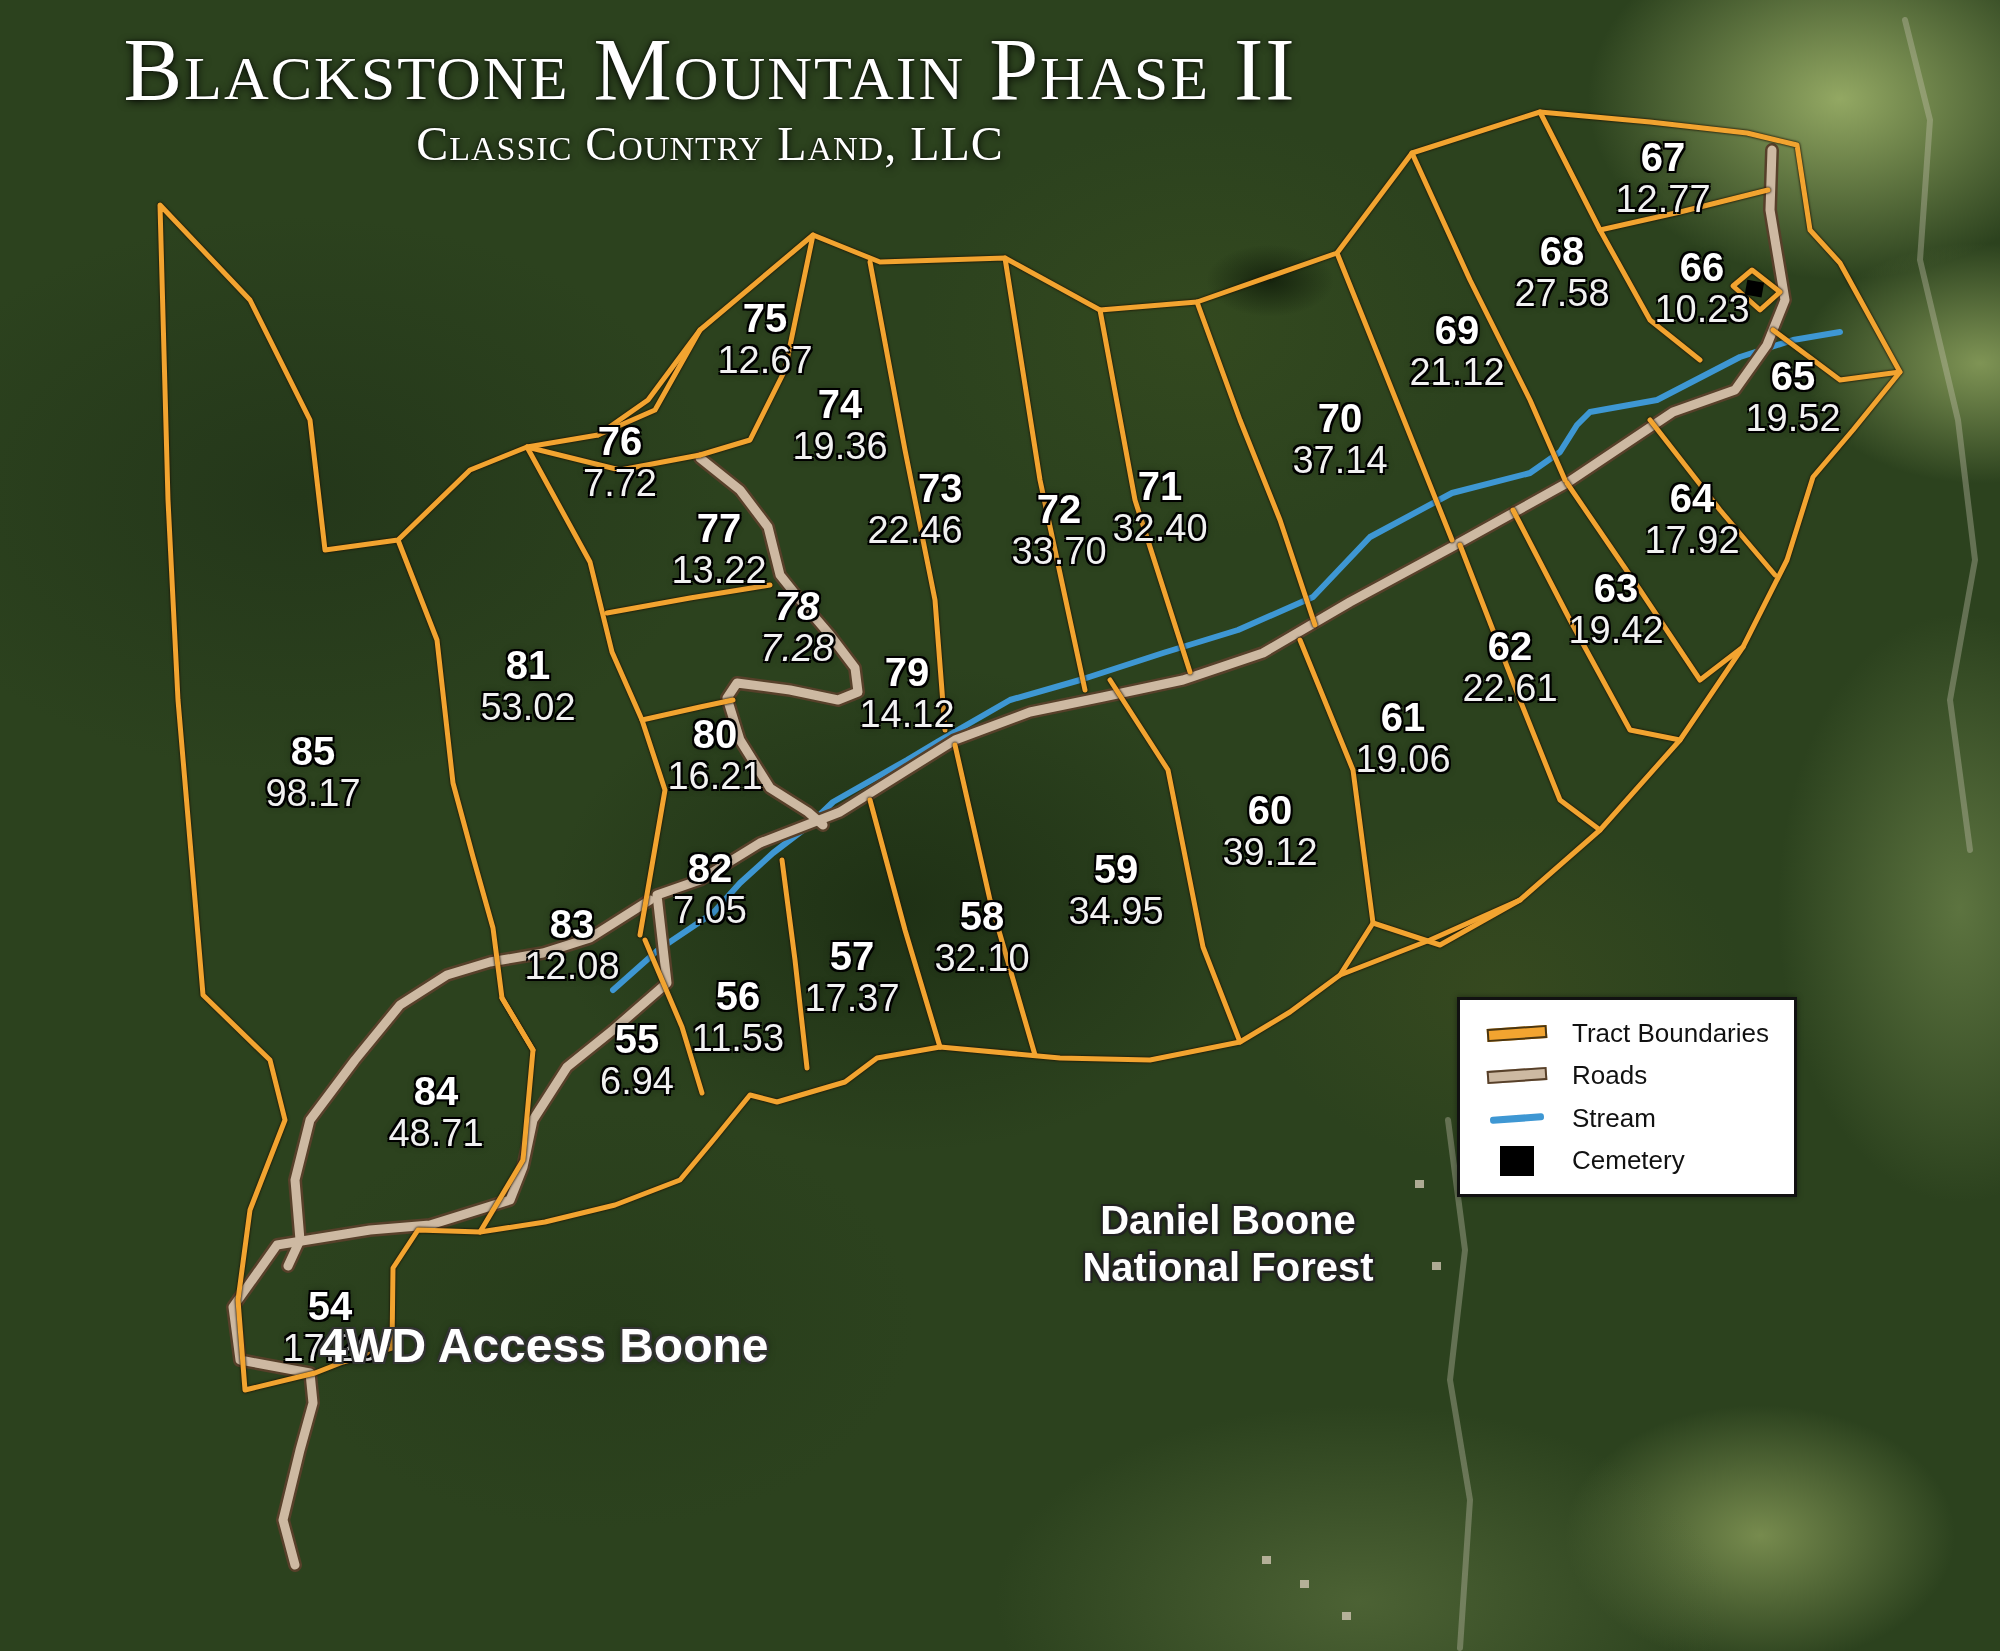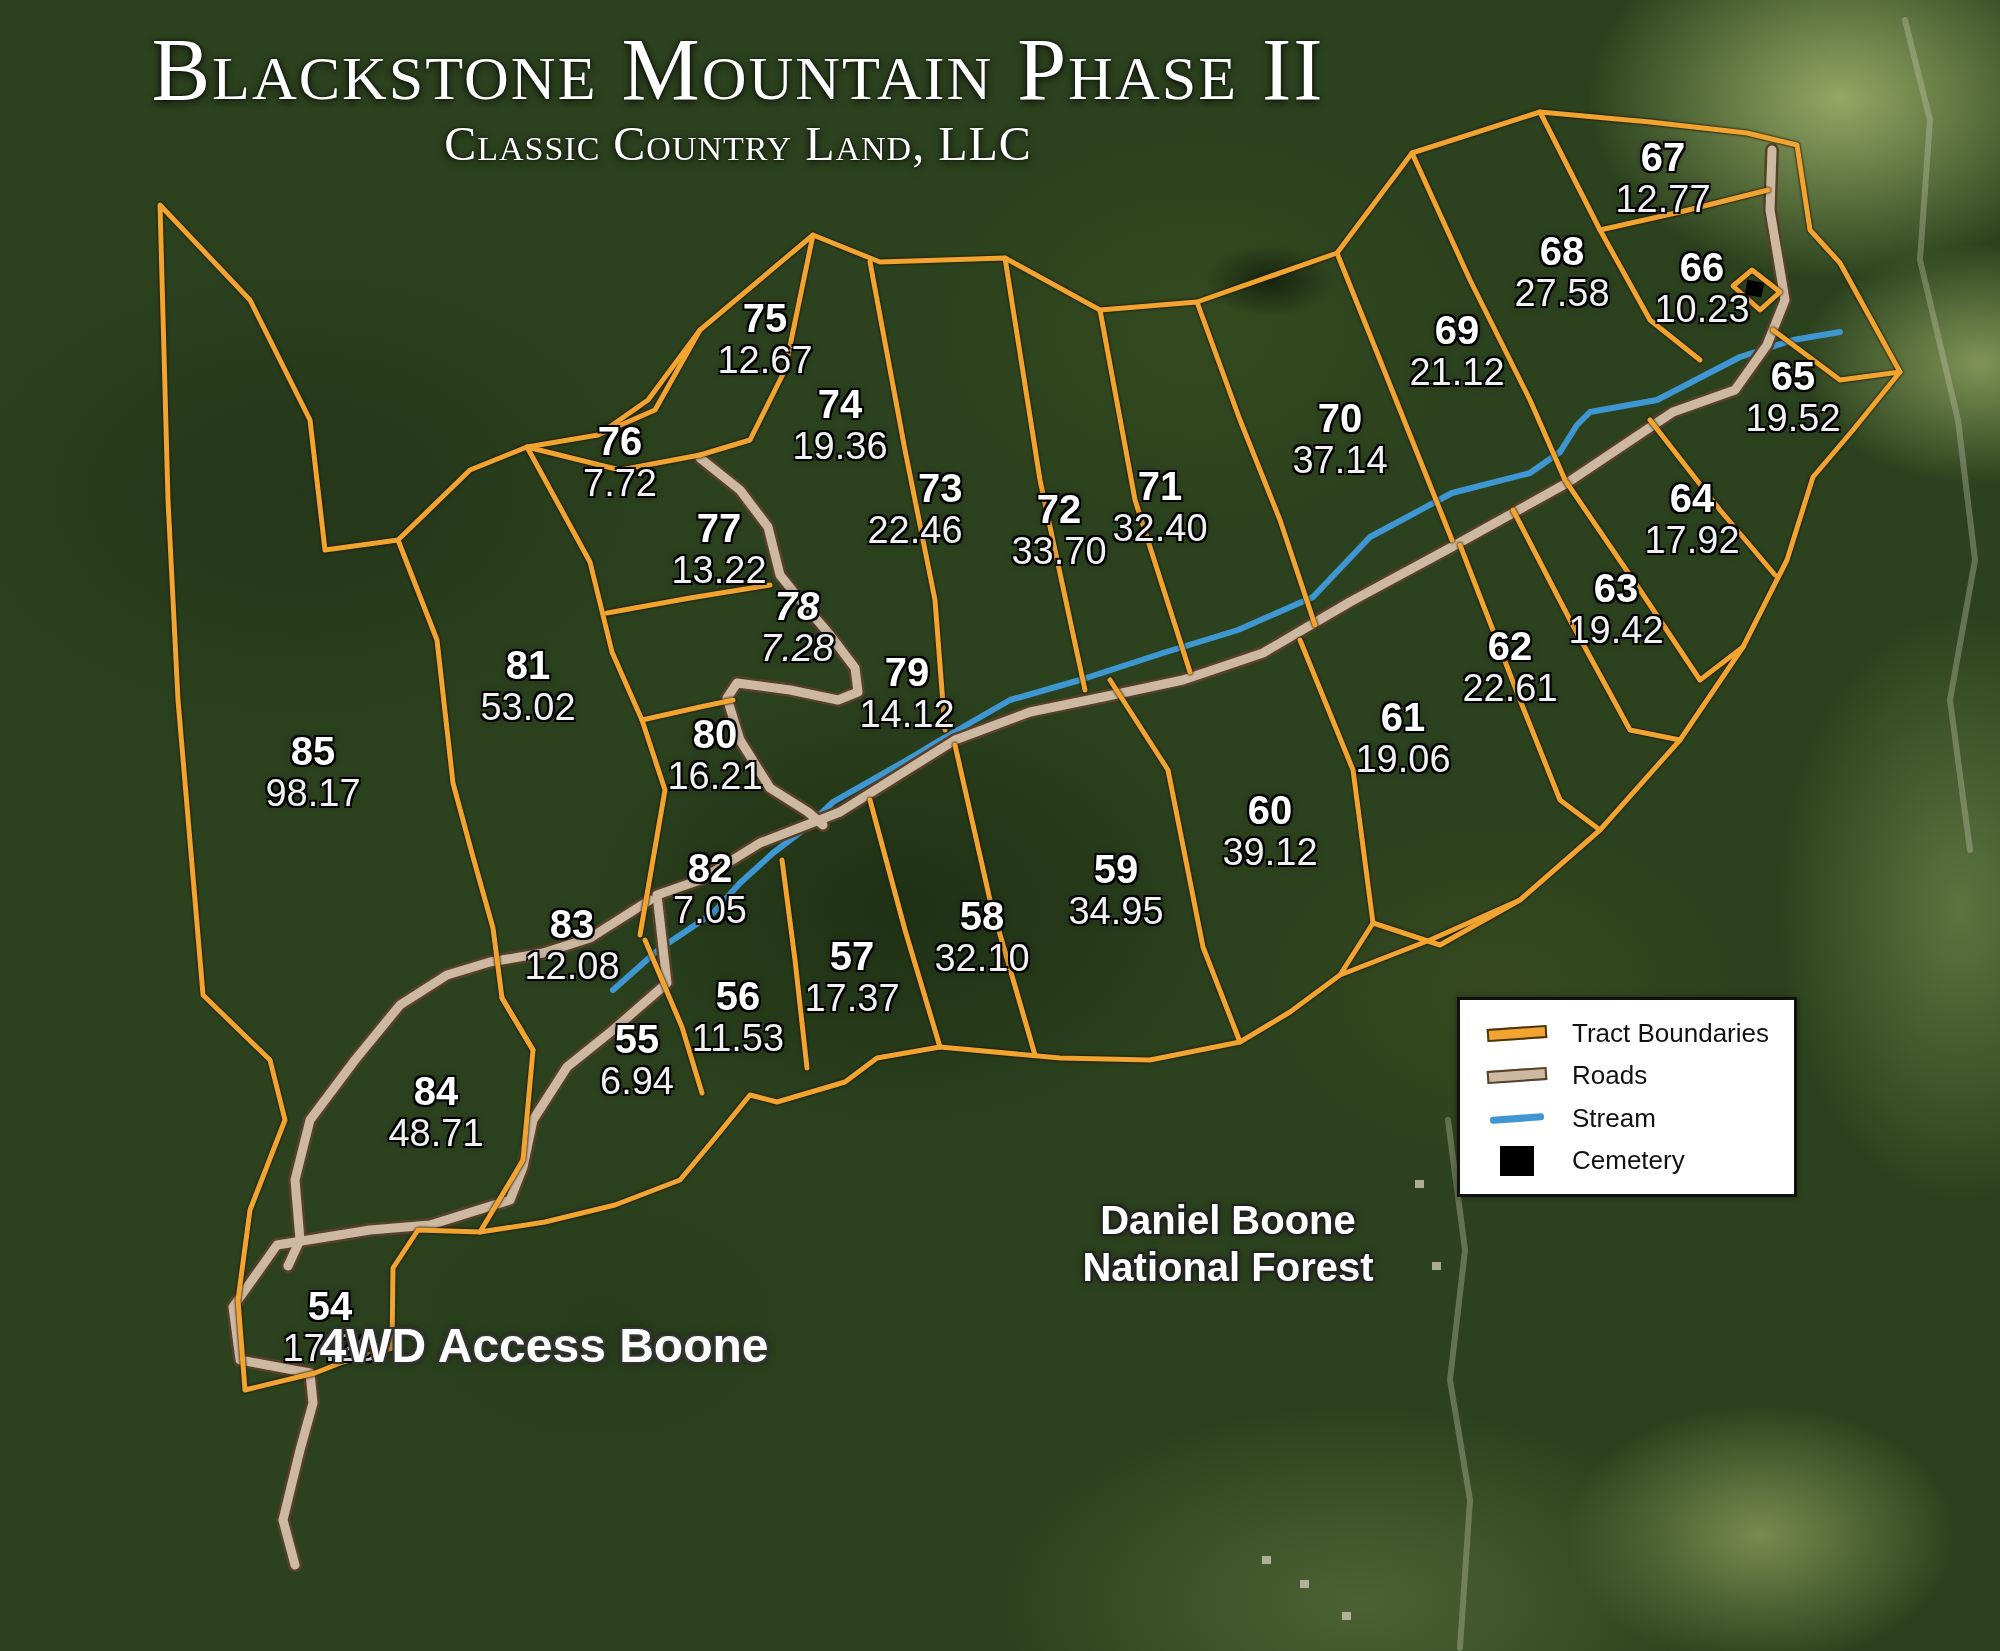--- a/index.html
+++ b/index.html
@@ -24,21 +24,21 @@
   .faint{stroke:#cfc9b8;stroke-width:6;fill:none;opacity:.35;stroke-linecap:round;}
   .bounds path{stroke:var(--boundary,#F2A430);stroke-width:5;fill:none;stroke-linejoin:round;stroke-linecap:round;}
   .bounds{filter:drop-shadow(0 0 1px rgba(30,18,0,.95)) drop-shadow(0 0 1px rgba(30,18,0,.55));}
   .stream{stroke:var(--stream,#3E97D3);stroke-width:6;fill:none;stroke-linejoin:round;stroke-linecap:round;}
   .road-edge{stroke:var(--road_edge,#57402A);stroke-width:14;fill:none;stroke-linejoin:round;stroke-linecap:round;}
   .road-fill{stroke:var(--road_fill,#CDB9A2);stroke-width:9;fill:none;stroke-linejoin:round;stroke-linecap:round;}
   .cem-box{stroke:var(--boundary,#F2A430);stroke-width:4;fill:none;stroke-linejoin:round;}
   .cem-sq{fill:#000;}
   .title-block{position:absolute;left:710px;top:26px;transform:translateX(-50%);text-align:center;color:#fff;
     font-family:"Liberation Serif","DejaVu Serif",serif;
-    text-shadow:0 2px 8px rgba(0,0,0,.85),0 0 3px rgba(0,0,0,.7);white-space:nowrap;margin-left:28px;}
+    text-shadow:0 2px 8px rgba(0,0,0,.85),0 0 3px rgba(0,0,0,.7);white-space:nowrap;}
   .map-title{font-size:88px;font-variant:small-caps;letter-spacing:2px;line-height:1;}
   .map-subtitle{font-size:48px;font-variant:small-caps;letter-spacing:1px;margin-top:2px;}
   .tract-label{position:absolute;transform:translate(-50%,-50%);text-align:center;line-height:1.1;white-space:nowrap;
     color:var(--label_text,#fff);
     text-shadow:-2px -2px 0 #000,2px -2px 0 #000,-2px 2px 0 #000,2px 2px 0 #000,0 0 7px rgba(0,0,0,.55);}
   .tract-label .tnum{display:block;font-weight:bold;font-size:40px;}
   .tract-label .tacres{display:block;font-weight:normal;font-size:38px;color:#f1f1f1;}
   .forest-label{position:absolute;left:1228px;top:1244px;transform:translate(-50%,-50%);text-align:center;
     font-weight:bold;font-size:40px;line-height:1.18;color:#fff;
     text-shadow:-2px -2px 0 #222,2px -2px 0 #222,-2px 2px 0 #222,2px 2px 0 #222,0 0 8px rgba(0,0,0,.6);}

